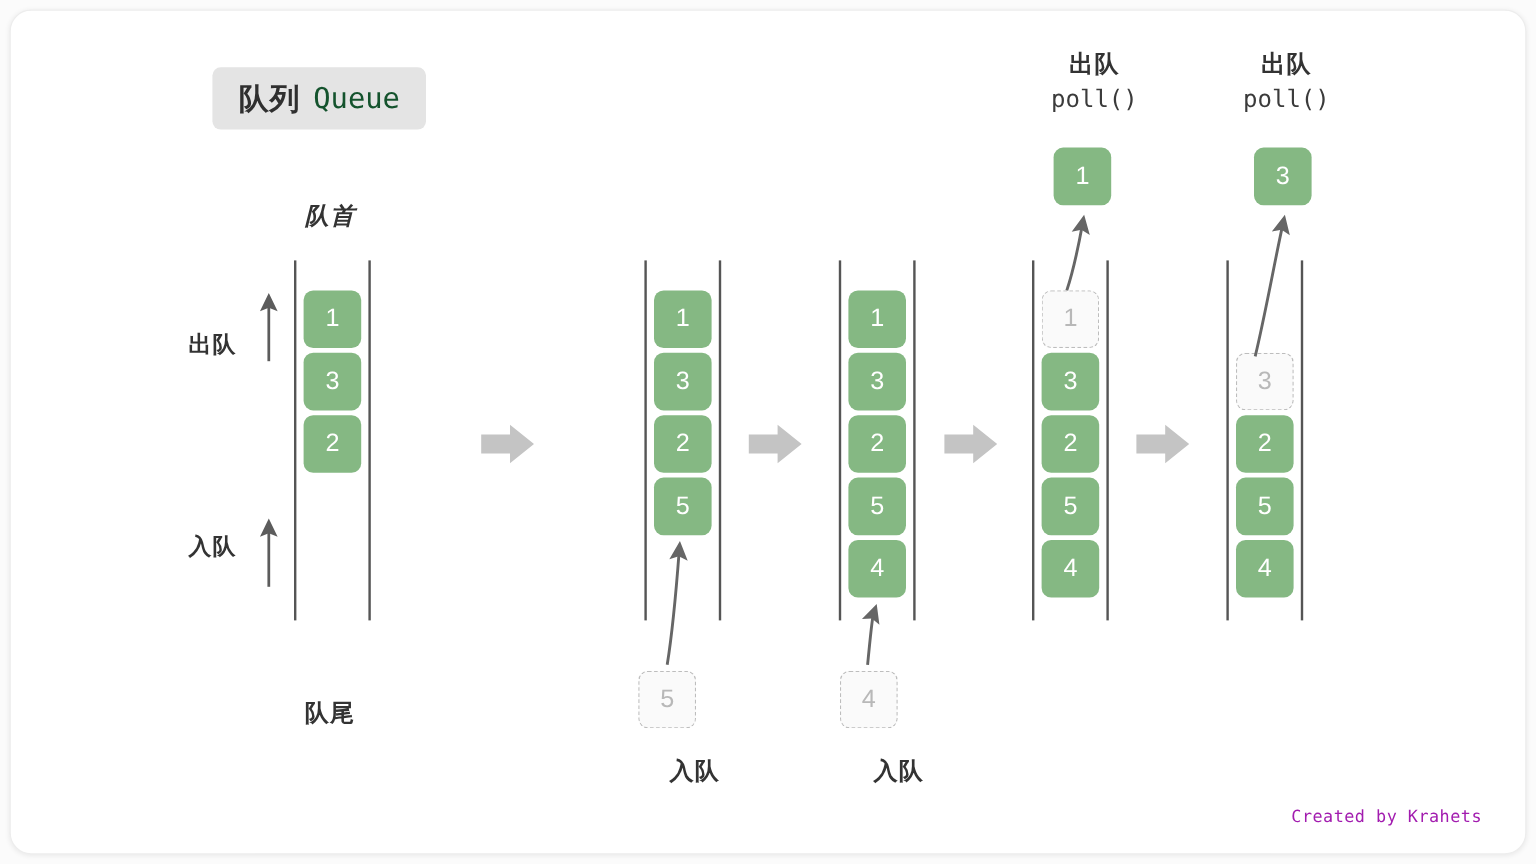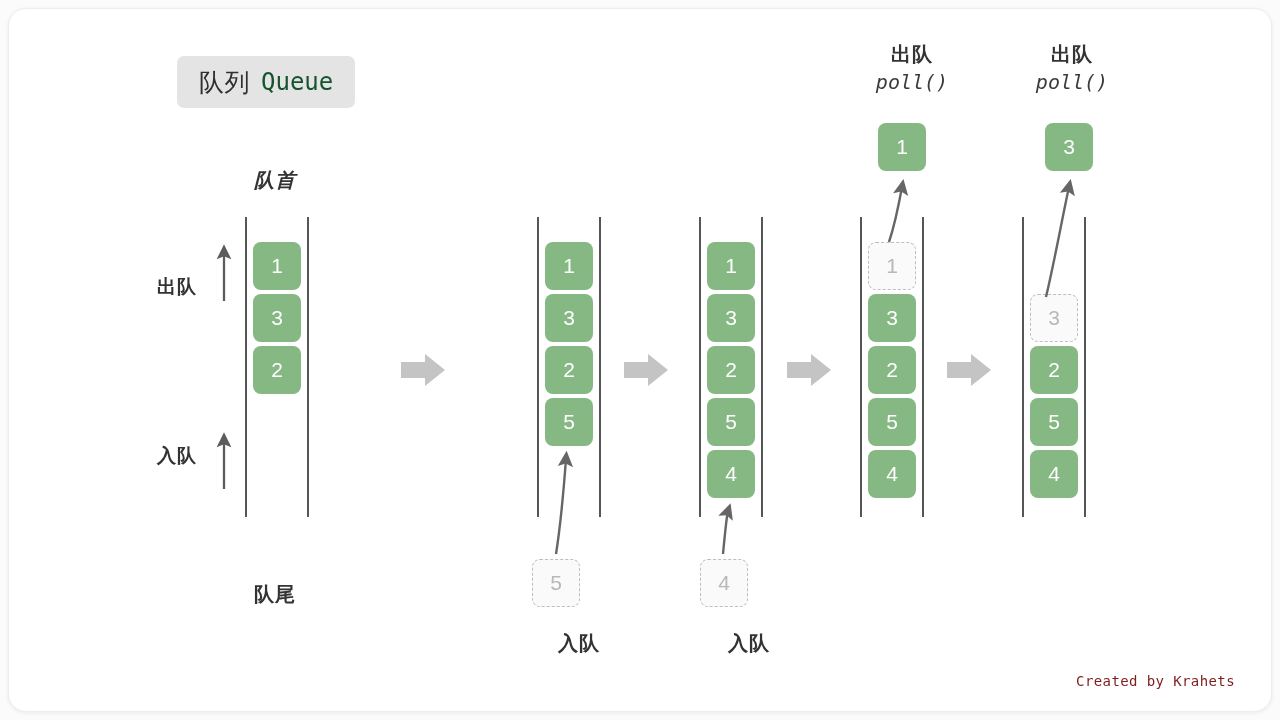--- a/index.html
+++ b/index.html
@@ -41,21 +41,21 @@
     height: 52px;
     padding: 0 22px;
     background: #e4e4e4;
     border-radius: 7px;
     display: flex;
     align-items: center;
     gap: 11px;
   }
   .title-cn {
     font-size: 25px;
-    font-weight: normal;
+    font-weight: bold;
     color: #2f2f2f;
     letter-spacing: 0.5px;
   }
   .title-en {
     font-family: "DejaVu Sans Mono", "Liberation Mono", monospace;
     font-size: 24px;
     color: #14532d;
   }
 
   
@@ -116,32 +116,31 @@
   .op-cn {
     font-size: 20px;
     font-weight: bold;
     color: #333333;
     letter-spacing: 1px;
   }
   .op-code {
     font-family: "DejaVu Sans Mono", "Liberation Mono", monospace;
     font-size: 20px;
     color: #3b3b3b;
-    font-style: italic;
   }
   .op-code .arg { color: #4f9a4f; font-weight: bold; }
 
   
   .watermark {
     position: absolute;
     right: 36px;
     bottom: 22px;
     font-family: "DejaVu Sans Mono", "Liberation Mono", monospace;
     font-size: 14px;
-    color: #7f1d1d;
+    color: #a21caf;
     letter-spacing: 0.4px;
   }
 
   svg.overlay {
     position: absolute;
     left: 0; top: 0;
     width: 1280px; height: 720px;
     pointer-events: none;
   }
 </style>

